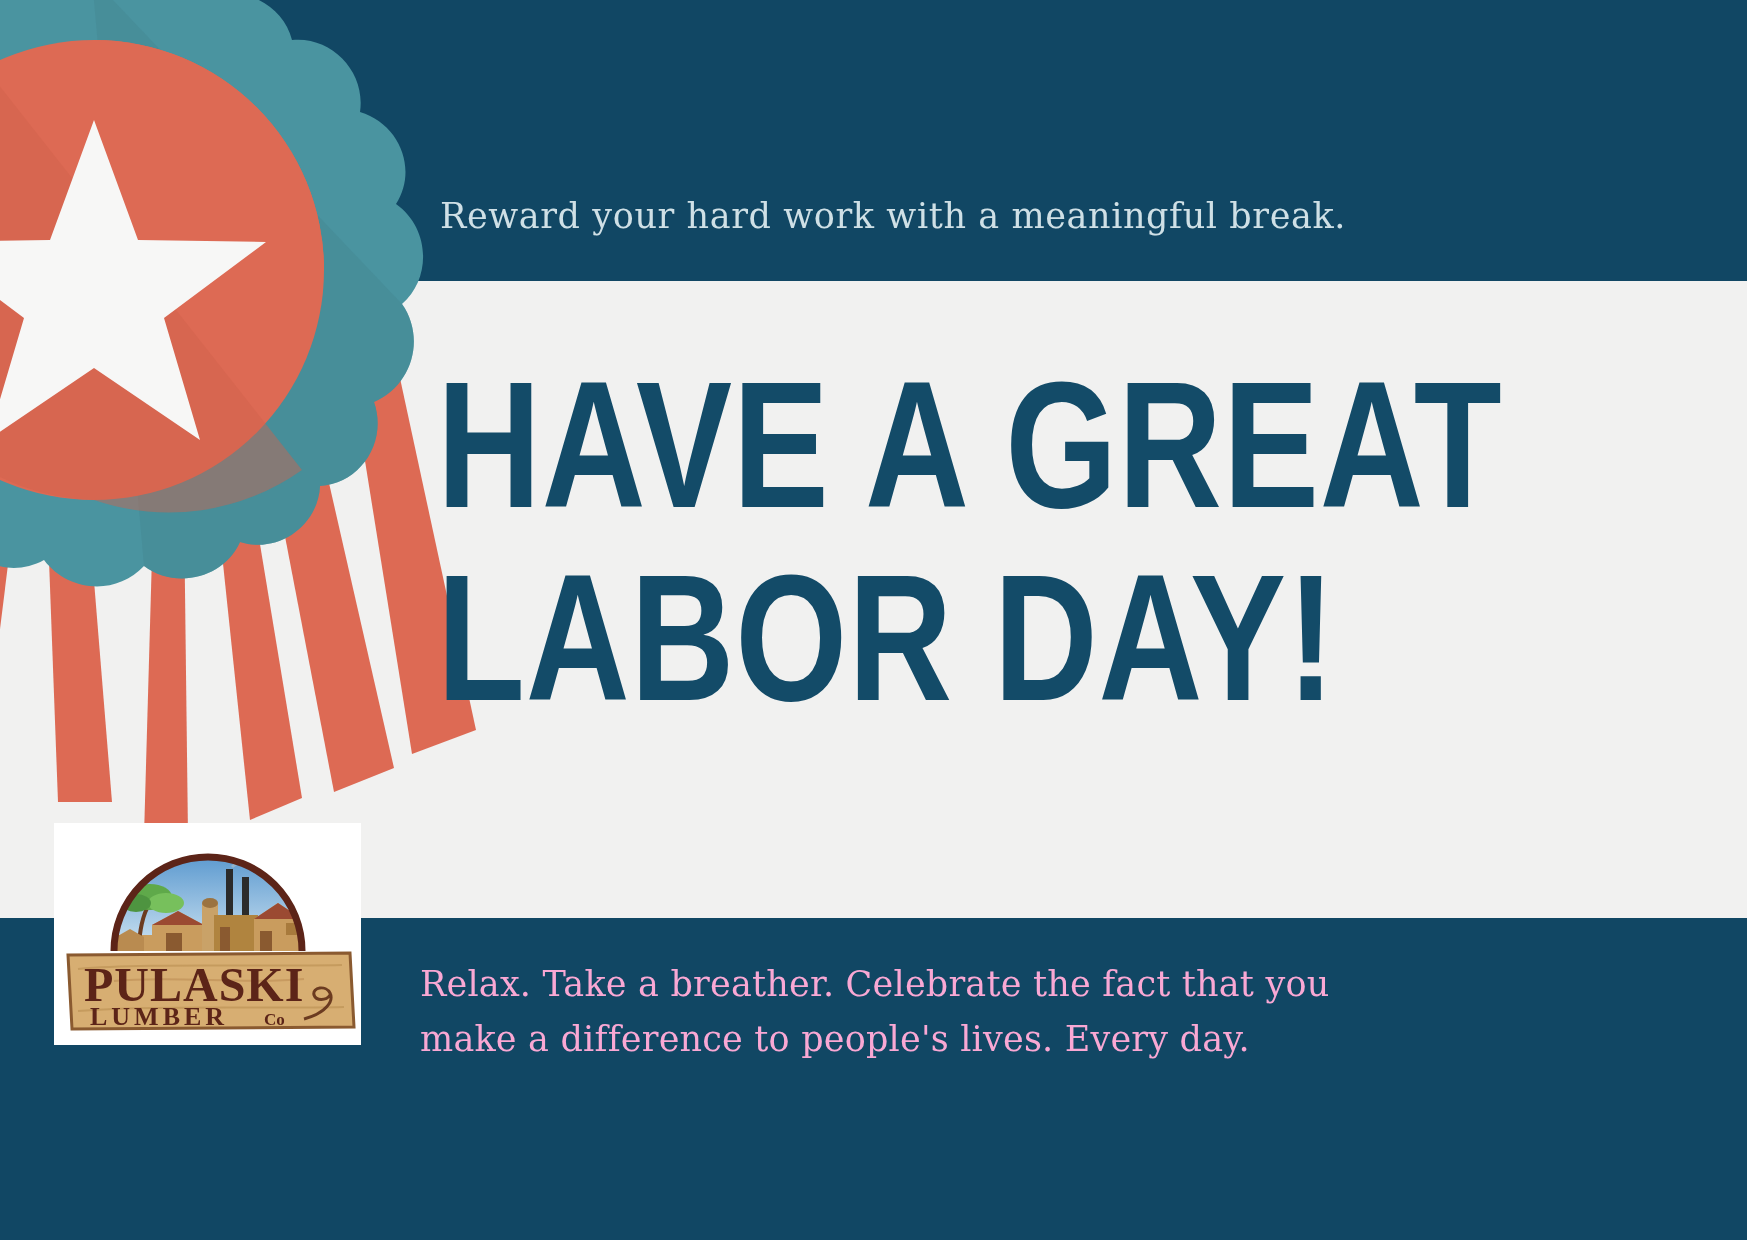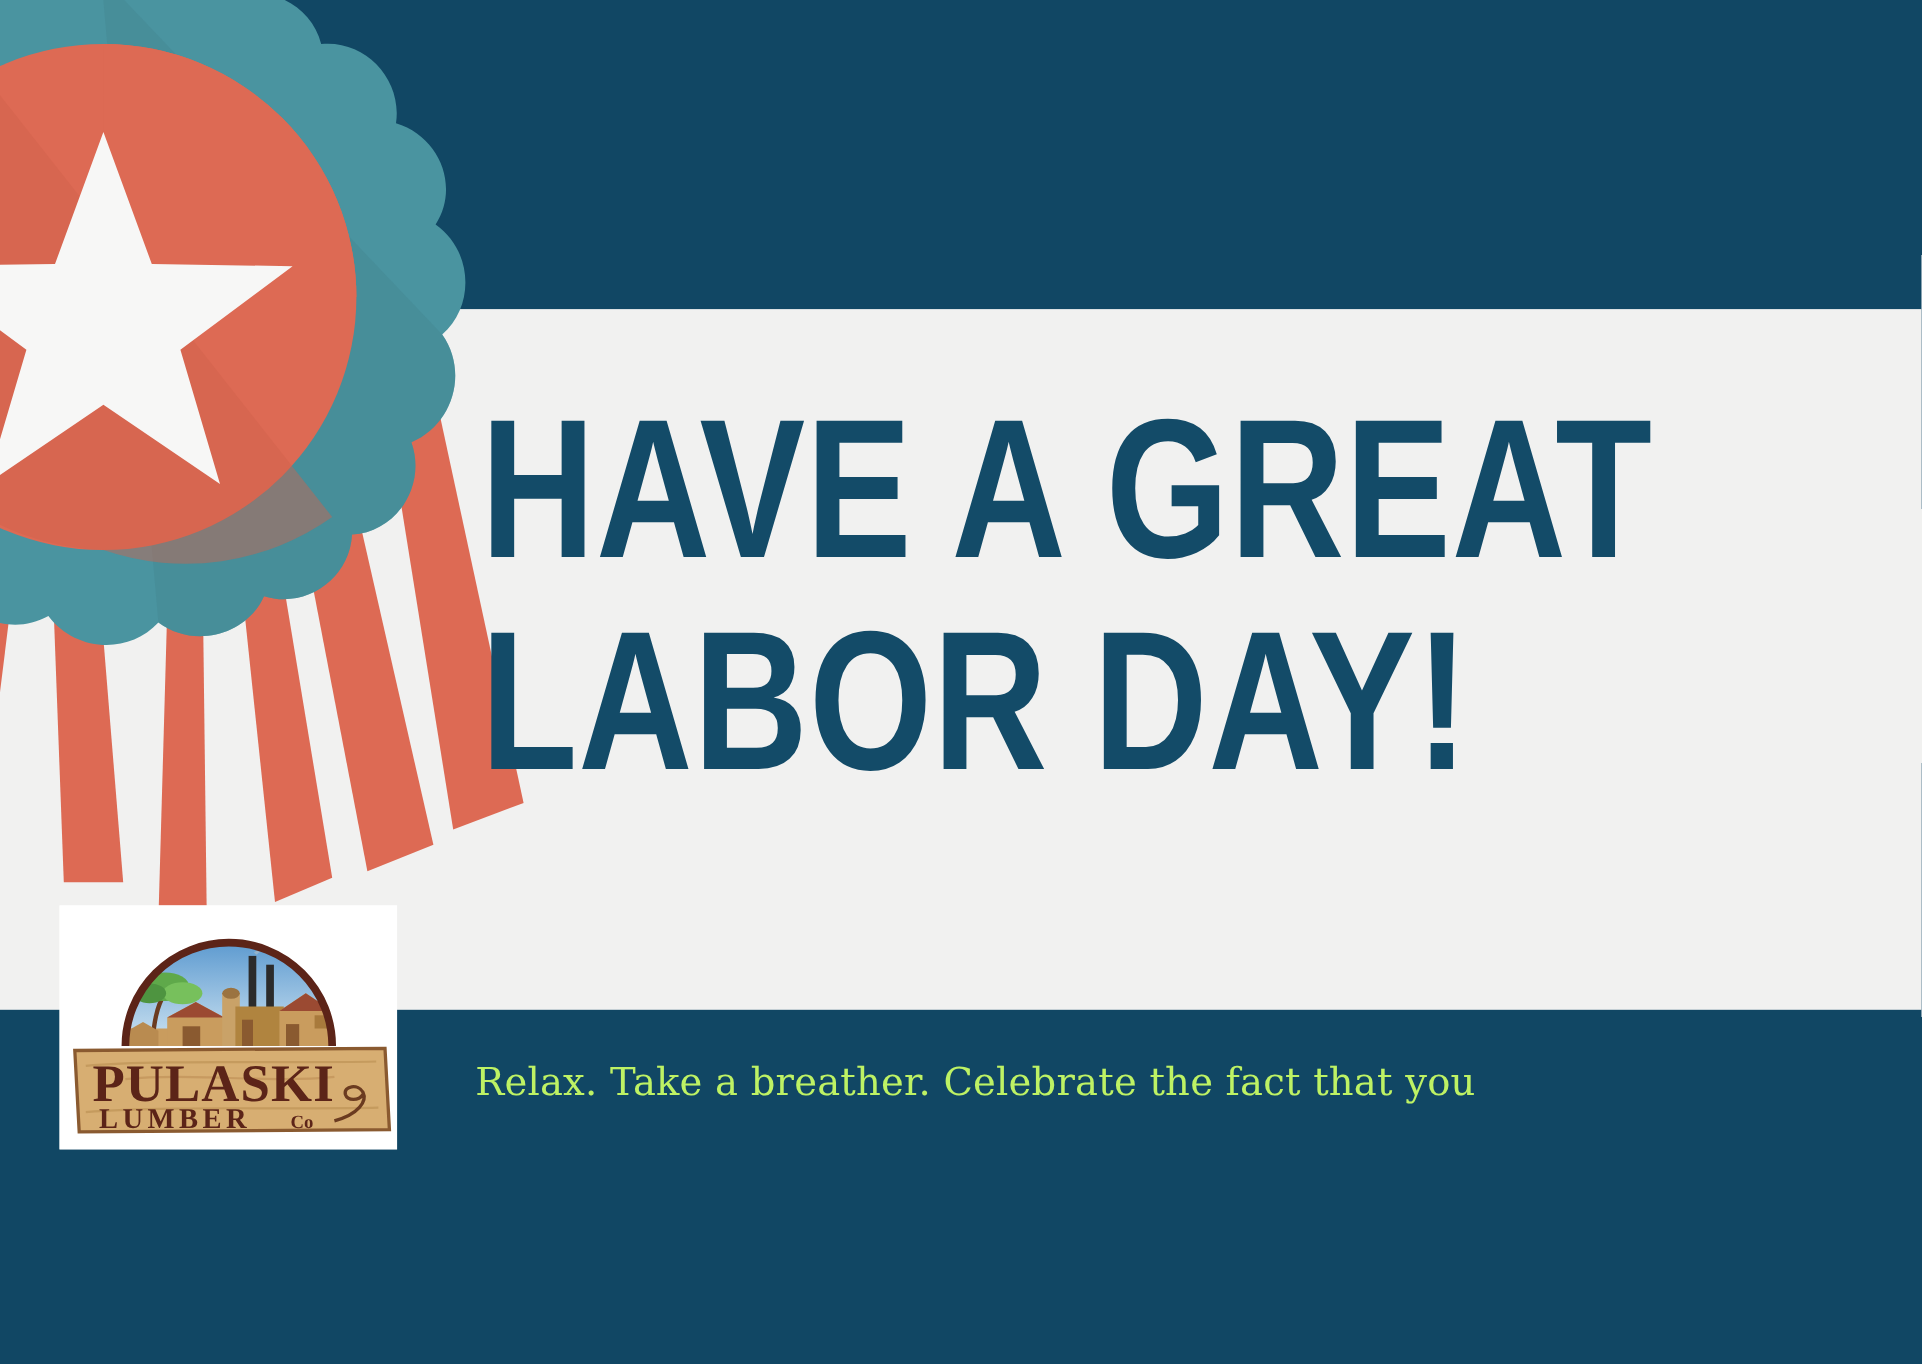--- a/index.html
+++ b/index.html
@@ -37,24 +37,24 @@
     line-height:193px;
     letter-spacing:1px;
     transform:scaleX(.80);
     transform-origin:left top;
     white-space:nowrap;
   }
   .headline .l2{display:block;}
 
   
   .tagline-bottom{
-    position:absolute;left:432px;top:957px;width:1010px;
+    position:absolute;left:420px;top:957px;width:1010px;
     font-family:"DejaVu Serif", serif;
     font-size:35px;font-weight:400;line-height:55px;letter-spacing:.2px;
-    color:#bef264;
+    color:#f9a8d4;
   }
   .tagline-bottom span{display:block;white-space:nowrap;}
 
   
   .logo-card{
     position:absolute;left:54px;top:823px;width:307px;height:222px;
     background:#FFFFFF;overflow:hidden;
   }
   .logo-card svg{display:block;width:100%;height:100%;}
 </style>
@@ -121,28 +121,30 @@
         <circle cx="212" cy="330" r="230" fill="#DD6A54"></circle>
         <path d="M212,100 A230,230 0 0,1 442,330 L212,330 Z" fill="#DD6A54"></path>
 
         <path d="M105,130 L420,530 A230,230 0 0,1 212,560 A230,230 0 0,1 105,130 Z" fill="#D1614C" opacity="0.45"></path>
       </g>
 
       <polygon points="212,180 256,300 384,302 282,378 318,500 212,428 106,500 142,378 40,302 168,300" fill="#F7F7F6"></polygon>
     </svg>
   </div>
 
+  <div class="tagline-top">Reward your hard work with a meaningful break.</div>
 
   <div class="headline">
     <span class="l1">HAVE A GREAT</span>
     <span class="l2">LABOR DAY!</span>
   </div>
 
   <div class="tagline-bottom">
     <span>Relax. Take a breather. Celebrate the fact that you</span>
+    <span>make a difference to people's lives. Every day.</span>
   </div>
 
   <div class="logo-card">
     <svg viewBox="0 0 307 222" xmlns="http://www.w3.org/2000/svg">
       <rect x="0" y="0" width="307" height="222" fill="#FFFFFF"></rect>
 
       <defs>
         <linearGradient id="skyGrad" x1="0" y1="0" x2="0" y2="1">
           <stop offset="0%" stop-color="#5E9BD0"></stop>
           <stop offset="100%" stop-color="#CFE4F2"></stop>

